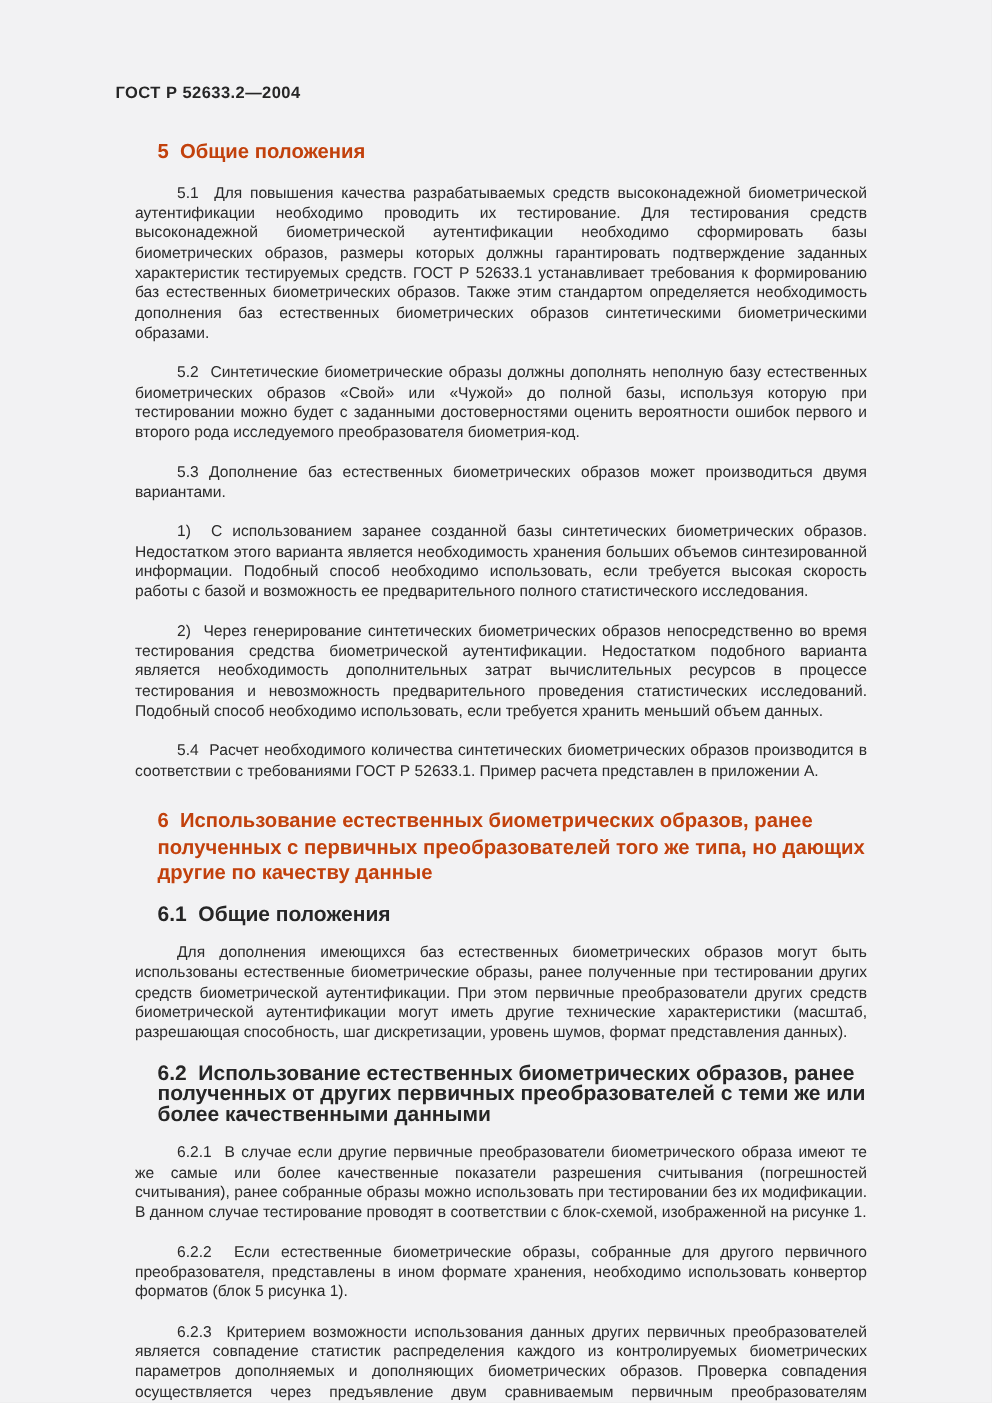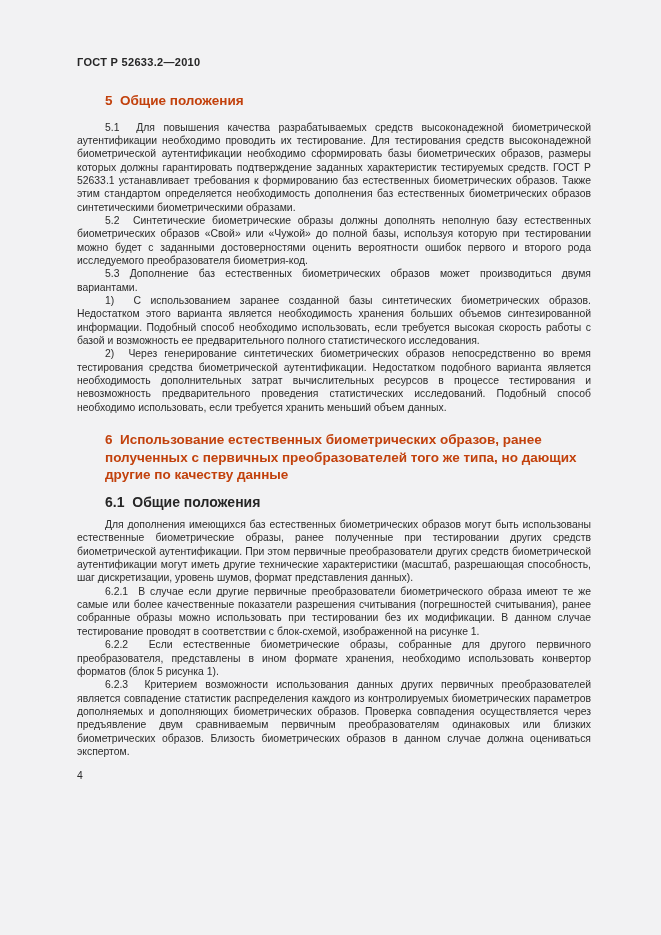--- a/index.html
+++ b/index.html
@@ -43,51 +43,53 @@
     font-weight: bold;
     color: #262626;
     line-height: 13.5px;
     margin: 12px 0 9px 28px;
   }
   .para {
     font-size: 10.4px;
     line-height: 13.35px;
     text-align: justify;
     text-indent: 28px;
-    margin: 0;
+    margin: 13px;
     color: #2a2a2a;
   }
   .page-number {
     font-size: 10.4px;
     color: #2a2a2a;
     margin-top: 12px;
   }
 </style>
 </head>
 <body>
 
 <div class="page">
   <div class="content">
 
-    <div class="doc-header">ГОСТ Р 52633.2—2010</div>
+    <div class="doc-header">ГОСТ Р 52633.2—2004</div>
 
     <h2 class="section-title">5&nbsp; Общие положения</h2>
 
     <p class="para">5.1&nbsp; Для повышения качества разрабатываемых средств высоконадежной биометрической аутентификации необходимо проводить их тестирование. Для тестирования средств высоконадежной биометрической аутентификации необходимо сформировать базы биометрических образов, размеры которых должны гарантировать подтверждение заданных характеристик тестируемых средств. ГОСТ Р 52633.1 устанавливает требования к формированию баз естественных биометрических образов. Также этим стандартом определяется необходимость дополнения баз естественных биометрических образов синтетическими биометрическими образами.</p>
     <p class="para">5.2&nbsp; Синтетические биометрические образы должны дополнять неполную базу естественных биометрических образов «Свой» или «Чужой» до полной базы, используя которую при тестировании можно будет с заданными достоверностями оценить вероятности ошибок первого и второго рода исследуемого преобразователя биометрия-код.</p>
     <p class="para">5.3&nbsp;Дополнение баз естественных биометрических образов может производиться двумя вариантами.</p>
     <p class="para">1)&nbsp; С использованием заранее созданной базы синтетических биометрических образов. Недостатком этого варианта является необходимость хранения больших объемов синтезированной информации. Подобный способ необходимо использовать, если требуется высокая скорость работы с базой и возможность ее предварительного полного статистического исследования.</p>
     <p class="para">2)&nbsp; Через генерирование синтетических биометрических образов непосредственно во время тестирования средства биометрической аутентификации. Недостатком подобного варианта является необходимость дополнительных затрат вычислительных ресурсов в процессе тестирования и невозможность предварительного проведения статистических исследований. Подобный способ необходимо использовать, если требуется хранить меньший объем данных.</p>
+    <p class="para">5.4&nbsp; Расчет необходимого количества синтетических биометрических образов производится в соответствии с требованиями ГОСТ Р 52633.1. Пример расчета представлен в приложении А.</p>
 
     <h2 class="section-title sec6">6&nbsp; Использование естественных биометрических образов, ранее полученных с первичных преобразователей того же типа, но дающих другие по качеству данные</h2>
 
     <h3 class="sub-title">6.1&nbsp; Общие положения</h3>
 
     <p class="para">Для дополнения имеющихся баз естественных биометрических образов могут быть использованы естественные биометрические образы, ранее полученные при тестировании других средств биометрической аутентификации. При этом первичные преобразователи других средств биометрической аутентификации могут иметь другие технические характеристики (масштаб, разрешающая способность, шаг дискретизации, уровень шумов, формат представления данных).</p>
 
+    <h3 class="sub-title">6.2&nbsp; Использование естественных биометрических образов, ранее полученных от других первичных преобразователей с теми же или более качественными данными</h3>
 
     <p class="para">6.2.1&nbsp; В случае если другие первичные преобразователи биометрического образа имеют те же самые или более качественные показатели разрешения считывания (погрешностей считывания), ранее собранные образы можно использовать при тестировании без их модификации. В данном случае тестирование проводят в соответствии с блок-схемой, изображенной на рисунке 1.</p>
     <p class="para">6.2.2&nbsp; Если естественные биометрические образы, собранные для другого первичного преобразователя, представлены в ином формате хранения, необходимо использовать конвертор форматов (блок 5 рисунка 1).</p>
     <p class="para">6.2.3&nbsp; Критерием возможности использования данных других первичных преобразователей является совпадение статистик распределения каждого из контролируемых биометрических параметров дополняемых и дополняющих биометрических образов. Проверка совпадения осуществляется через предъявление двум сравниваемым первичным преобразователям одинаковых или близких биометрических образов. Близость биометрических образов в данном случае должна оцениваться экспертом.</p>
 
     <div class="page-number">4</div>
   </div>
 </div>
 
 </body></html>

